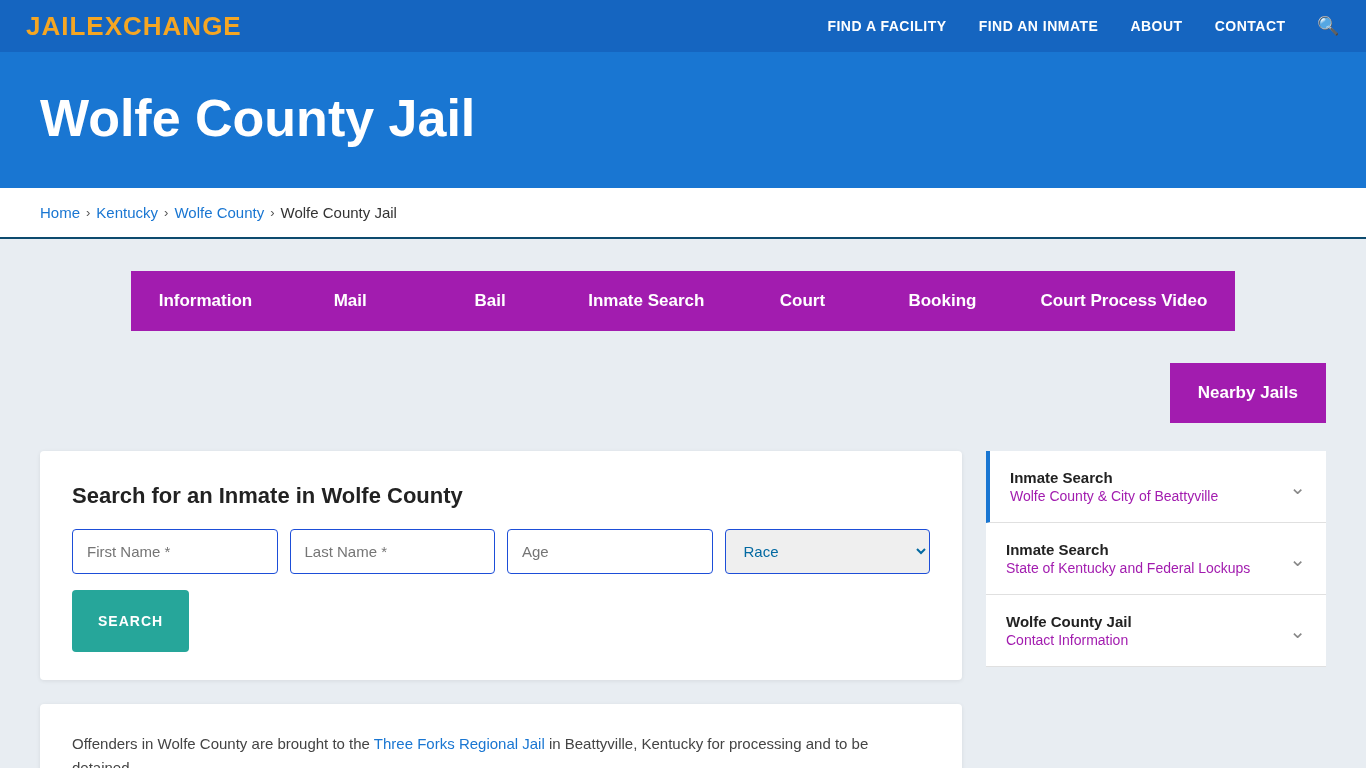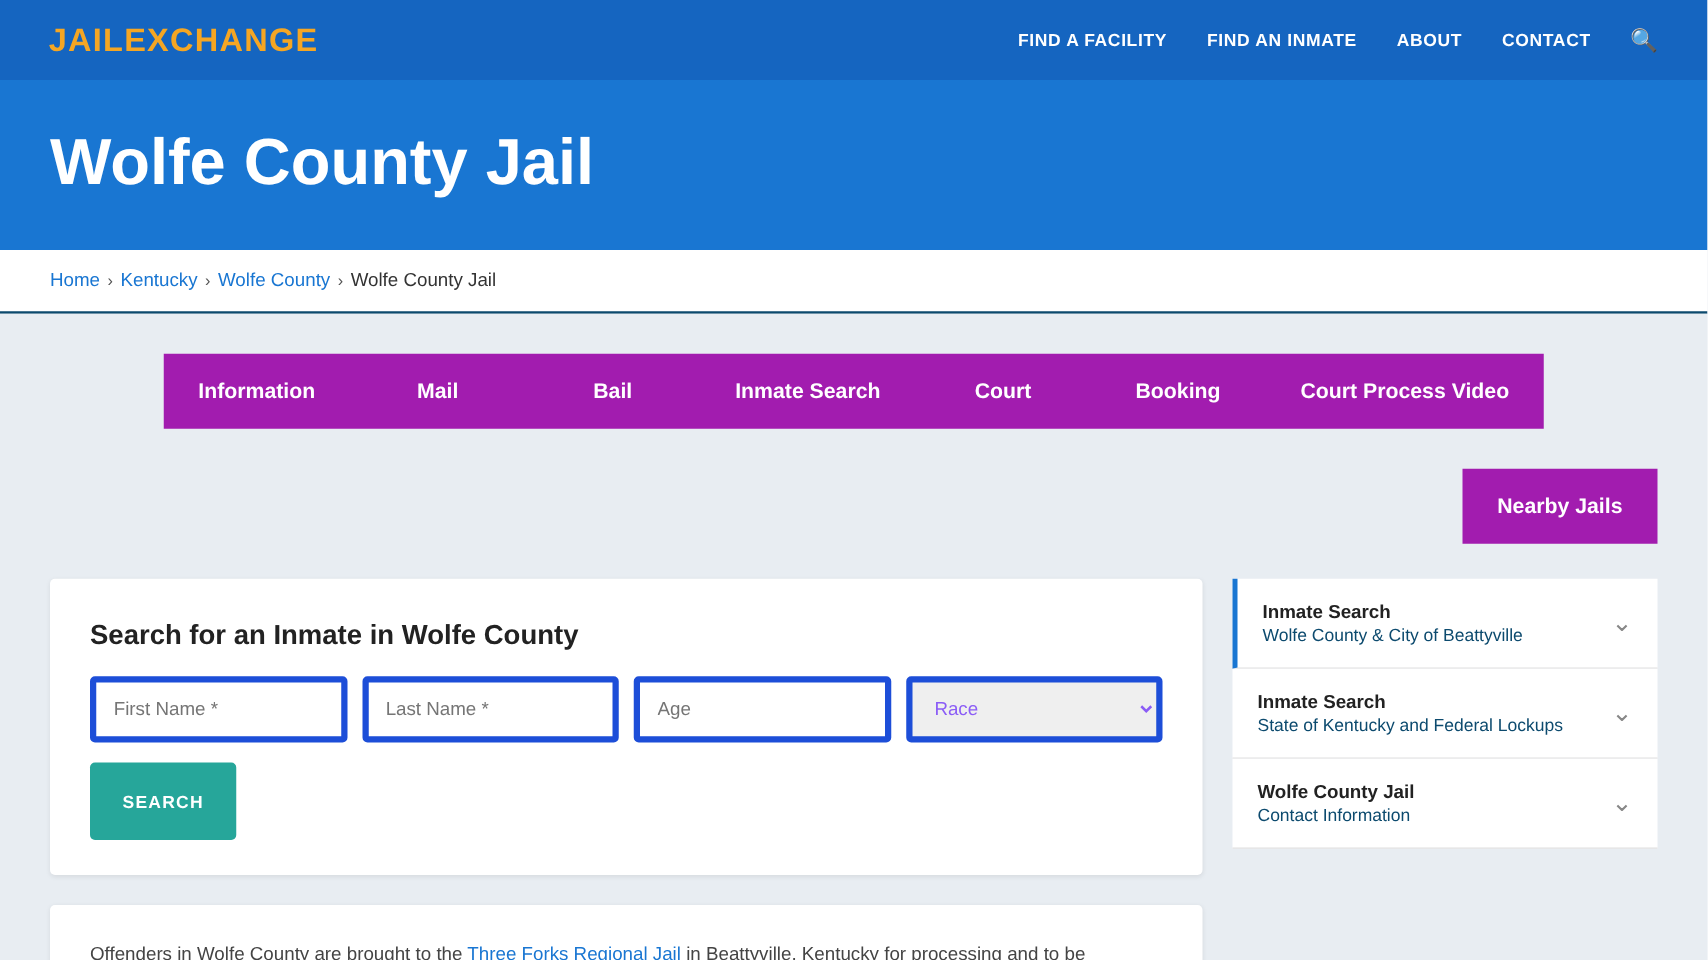--- a/index.html
+++ b/index.html
@@ -1,22 +1,22 @@
 <!DOCTYPE html>
 <html><head>
   <meta charset="utf-8">
   <style>
     * { box-sizing: border-box; margin: 0; padding: 0; }
     body { font-family: Arial, Helvetica, sans-serif; background: #fff; color: #333; }
 
     
     .header {
       background: #1565c0;
-      padding: 0 39px;
-      height: 64px;
+      padding: 0 26px;
+      height: 52px;
       display: flex;
       align-items: center;
       justify-content: space-between;
     }
     .logo {
       font-size: 26px;
       font-weight: 900;
       color: #fff;
       letter-spacing: 1px;
     }
@@ -137,25 +137,25 @@
       color: #222;
     }
     .search-fields {
       display: flex;
       gap: 12px;
       flex-wrap: wrap;
       margin-bottom: 16px;
     }
     .search-fields input,
     .search-fields select {
-      border: 5px solid #1d4ed8;
+      border: 1px solid #1d4ed8;
       border-radius: 4px;
       padding: 12px 14px;
       font-size: 15px;
-      color: #8b5cf6;
+      color: #0369a1;
       flex: 1;
       min-width: 120px;
     }
     .search-btn {
       background: #26a69a;
       color: #fff;
       border: none;
       border-radius: 4px;
       padding: 23px 26px;
       font-size: 14px;
@@ -209,21 +209,21 @@
       flex-direction: column;
     }
     .sidebar-item-title {
       font-size: 15px;
       font-weight: 700;
       color: #222;
       margin-bottom: 2px;
     }
     .sidebar-item-subtitle {
       font-size: 14px;
-      color: #0c4a6e;
+      color: #a21caf;
     }
     .chevron-icon {
       font-size: 20px;
       color: #888;
     }
   </style>
 </head>
 <body>
 
 <header class="header">

